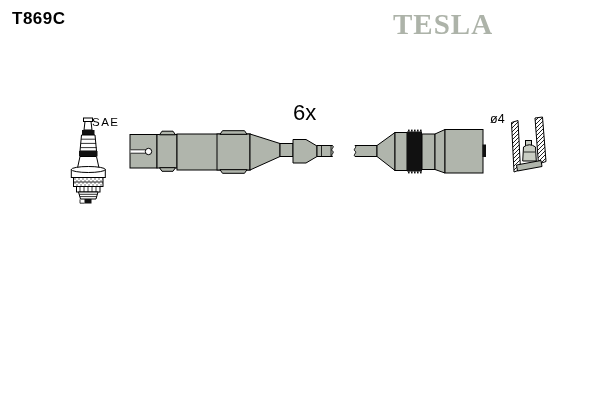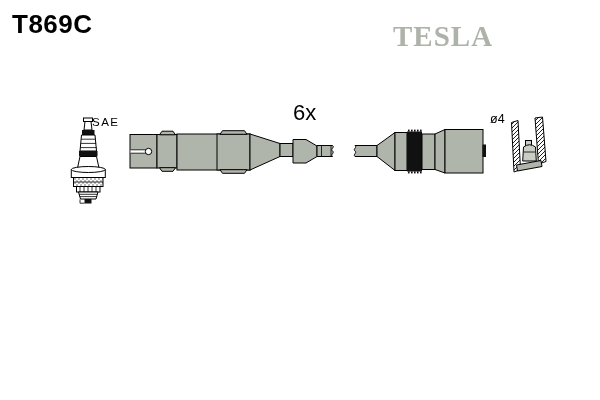--- a/index.html
+++ b/index.html
@@ -5,32 +5,32 @@
   html,body{margin:0;padding:0;}
   body{
     width:600px;height:400px;
     background:var(--background,#fff);
     font-family:"Liberation Sans",sans-serif;
     position:relative;overflow:hidden;
   }
   .page{position:absolute;inset:0;}
   .part-number{
     position:absolute;left:12px;top:9px;
-    font-size:26px;font-weight:bold;letter-spacing:.5px;color:#000;
+    font-size:17px;font-weight:bold;letter-spacing:.5px;color:#000;
   }
   .subtitle{
     position:absolute;left:12px;top:37px;
     font-size:9.5px;letter-spacing:.3px;color:#000;
   }
   .brand-logo{
     position:absolute;left:393px;top:7px;width:110px;
     font-family:"Liberation Serif",serif;
     font-size:29px;font-weight:bold;letter-spacing:1px;
     color:var(--brand-logo,#adb3a9);
-    transform:scaleY(1.02);transform-origin:top left;margin-top:12px;
+    transform:scaleY(1.02);transform-origin:top left;
   }
   .diagram{position:absolute;inset:0;padding-left:14px;}
   .diagram svg{position:absolute;left:0;top:0;}
   .lbl{position:absolute;color:#000;}
   .lbl-sae{left:92px;top:116px;font-size:11.5px;letter-spacing:1.5px;}
   .lbl-qty{left:293px;top:100px;font-size:22px;}
   .lbl-dia{left:490px;top:112px;font-size:12.5px;font-weight:normal;}
   .part{fill:var(--part-fill,#b0b5ac);stroke:var(--outline,#000);stroke-width:1;}
   .white{fill:#fff;stroke:var(--outline,#000);stroke-width:1;}
   .solid{fill:var(--solid-band,#111);stroke:none;}

